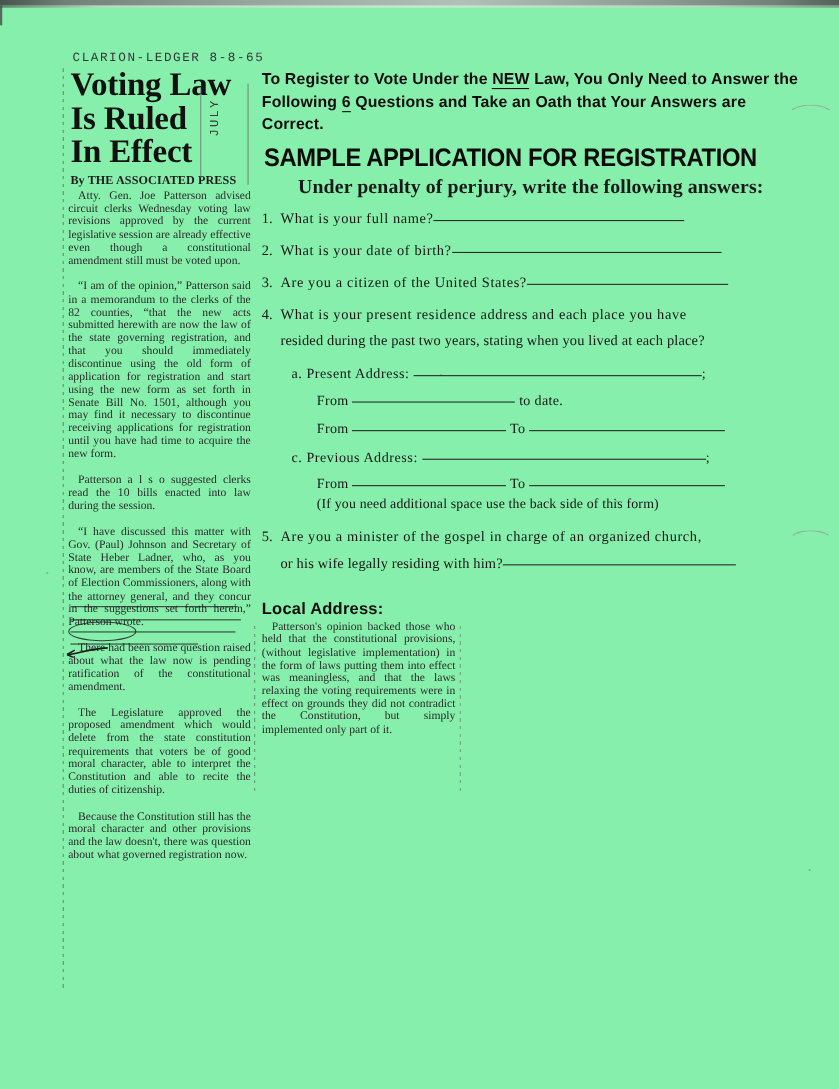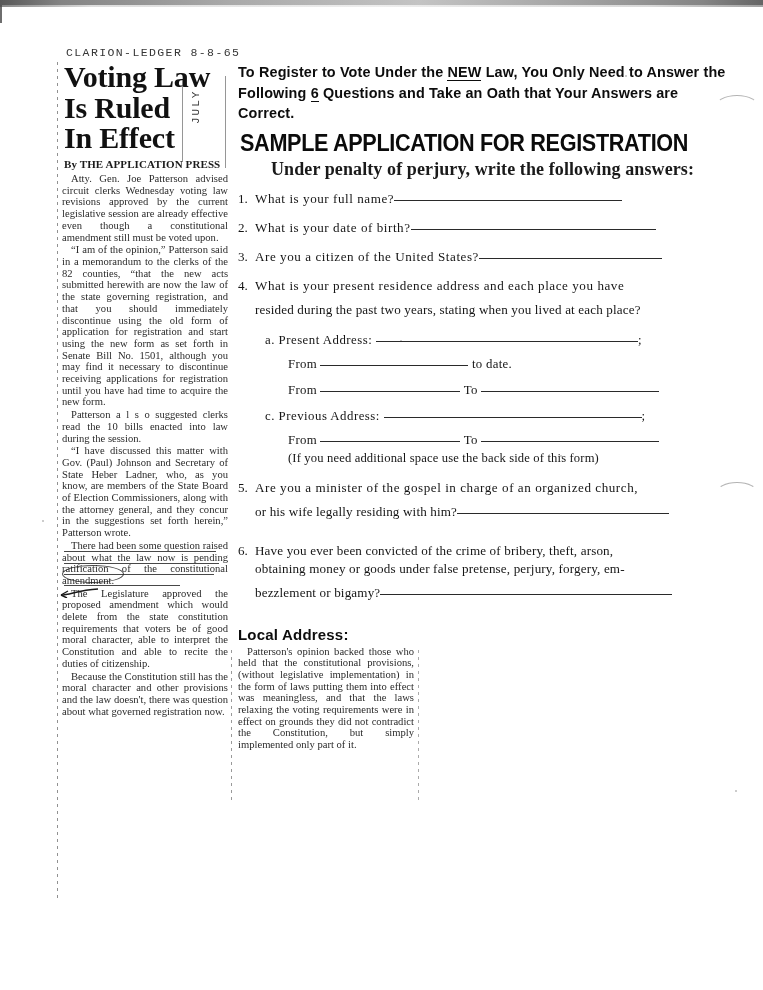--- a/index.html
+++ b/index.html
@@ -1,21 +1,21 @@
 <!DOCTYPE html>
 <html><head>
 <meta charset="utf-8">
 <title>Clarion-Ledger Voting Law Clipping</title>
 <style>
   html,body{margin:0;padding:0;background:#d8d8d8;}
   body{font-family:"Liberation Serif",serif;}
   .page{
     position:relative;
     width:763px;height:990px;
-    background:#ffffff;
+    background:#86efac;
     overflow:hidden;
     margin:0 auto;
   }
   
   .scan-edge-top{
     position:absolute;left:0;top:0;width:763px;height:5px;
     background:linear-gradient(to right,#3a3a3a 0%,#6e6e6e 8%,#9a9a9a 30%,#b9b9b9 55%,#8e8e8e 78%,#707070 92%,#4a4a4a 100%);
     opacity:.85;
   }
   .scan-edge-top2{
@@ -68,21 +68,21 @@
   }
   .newsbody p{
     margin:0 0 0 0;
     font-family:"Liberation Serif",serif;
     font-size:10.6px;line-height:11.7px;
     color:#2a2a2a;
     text-align:justify;
     text-indent:9px;
     -webkit-hyphens:auto;hyphens:auto;
   }
-  .newsbody p + p{margin-top:1px;}
+  .newsbody p + p{margin-top:12px;}
   .underline-scrawl{
     position:absolute;
     border-bottom:1.4px solid #1a1a1a;opacity:.8;
   }
   .u1{left:2px;top:378px;width:152px;}
   .u2{left:2px;top:390px;width:155px;}
   .u3{left:2px;top:401px;width:150px;}
   .u4{left:2px;top:412px;width:116px;}
   .oval-mark{
     position:absolute;left:0px;top:392px;width:60px;height:16px;
@@ -218,21 +218,21 @@
 
     <div class="body-cols">
 
       <div class="left-col">
         <div class="left-col-rule"></div>
 
         <div class="hl">Voting Law</div>
         <div class="hl">Is Ruled</div>
         <div class="hl">In Effect</div>
 
-        <div class="byline">By THE APPLICATION PRESS</div>
+        <div class="byline">By THE ASSOCIATED PRESS</div>
 
         <div class="newsbody" style="position:relative;">
           <p>Atty. Gen. Joe Patterson advised circuit clerks Wednesday voting law revisions approved by the current legislative session are already effective even though a constitutional amendment still must be voted upon.</p>
           <p>“I am of the opinion,” Patterson said in a memorandum to the clerks of the 82 counties, “that the new acts submitted herewith are now the law of the state governing registration, and that you should immediately discontinue using the old form of application for registration and start using the new form as set forth in Senate Bill No. 1501, although you may find it necessary to discontinue receiving applications for registration until you have had time to acquire the new form.</p>
           <p>Patterson a l s o suggested clerks read the 10 bills enacted into law during the session.</p>
           <p>“I have discussed this matter with Gov. (Paul) Johnson and Secretary of State Heber Ladner, who, as you know, are members of the State Board of Election Commissioners, along with the attorney general, and they concur in the suggestions set forth herein,” Patterson wrote.</p>
           <p>There had been some question raised about what the law now is pending ratification of the constitutional amendment.</p>
           <p>The Legislature approved the proposed amendment which would delete from the state constitution requirements that voters be of good moral character, able to interpret the Constitution and able to recite the duties of citizenship.</p>
           <p>Because the Constitution still has the moral character and other provisions and the law doesn't, there was question about what governed registration now.</p>
 
@@ -303,34 +303,27 @@
         </div>
         <div class="sub-from" style="margin-bottom:3px">
           <span>From</span>
           <span class="rule" style="width:140px"></span>
           <span>To</span>
           <span class="rule" style="width:178px"></span>
         </div>
 
         <div class="note">(If you need additional space use the back side of this form)</div>
 
-        <div class="q" style="margin-bottom:24px">
+        <div class="q" style="margin-bottom:8px">
           <span class="num">5.</span><span class="txt">Are you a minister of the gospel in charge of an organized church,</span>
           <span class="q2line">
             <span>or his wife legally residing with him?</span><span class="rule" style="width:212px"></span>
           </span>
         </div>
 
-        <div class="q" style="margin-bottom:4px">
-          <span class="num">6.</span><span class="txt tight">Have you ever been convicted of the crime of bribery, theft, arson,</span>
-          <span class="q2line" style="margin-top:3px">obtaining money or goods under false pretense, perjury, forgery, em-</span>
-          <span class="q2line">
-            <span>bezzlement or bigamy?</span><span class="rule" style="width:292px"></span>
-          </span>
-        </div>
 
 
         <div class="local-addr">Local Address:</div>
 
         <div class="tailwrap">
           <div class="tail-rule-l"></div>
           <div class="tail-rule-r"></div>
           <p class="tail">Patterson's opinion backed those who held that the constitutional provisions, (without legislative implementation) in the form of laws putting them into effect was meaningless, and that the laws relaxing the voting requirements were in effect on grounds they did not contradict the Constitution, but simply implemented only part of it.</p>
         </div>
 

